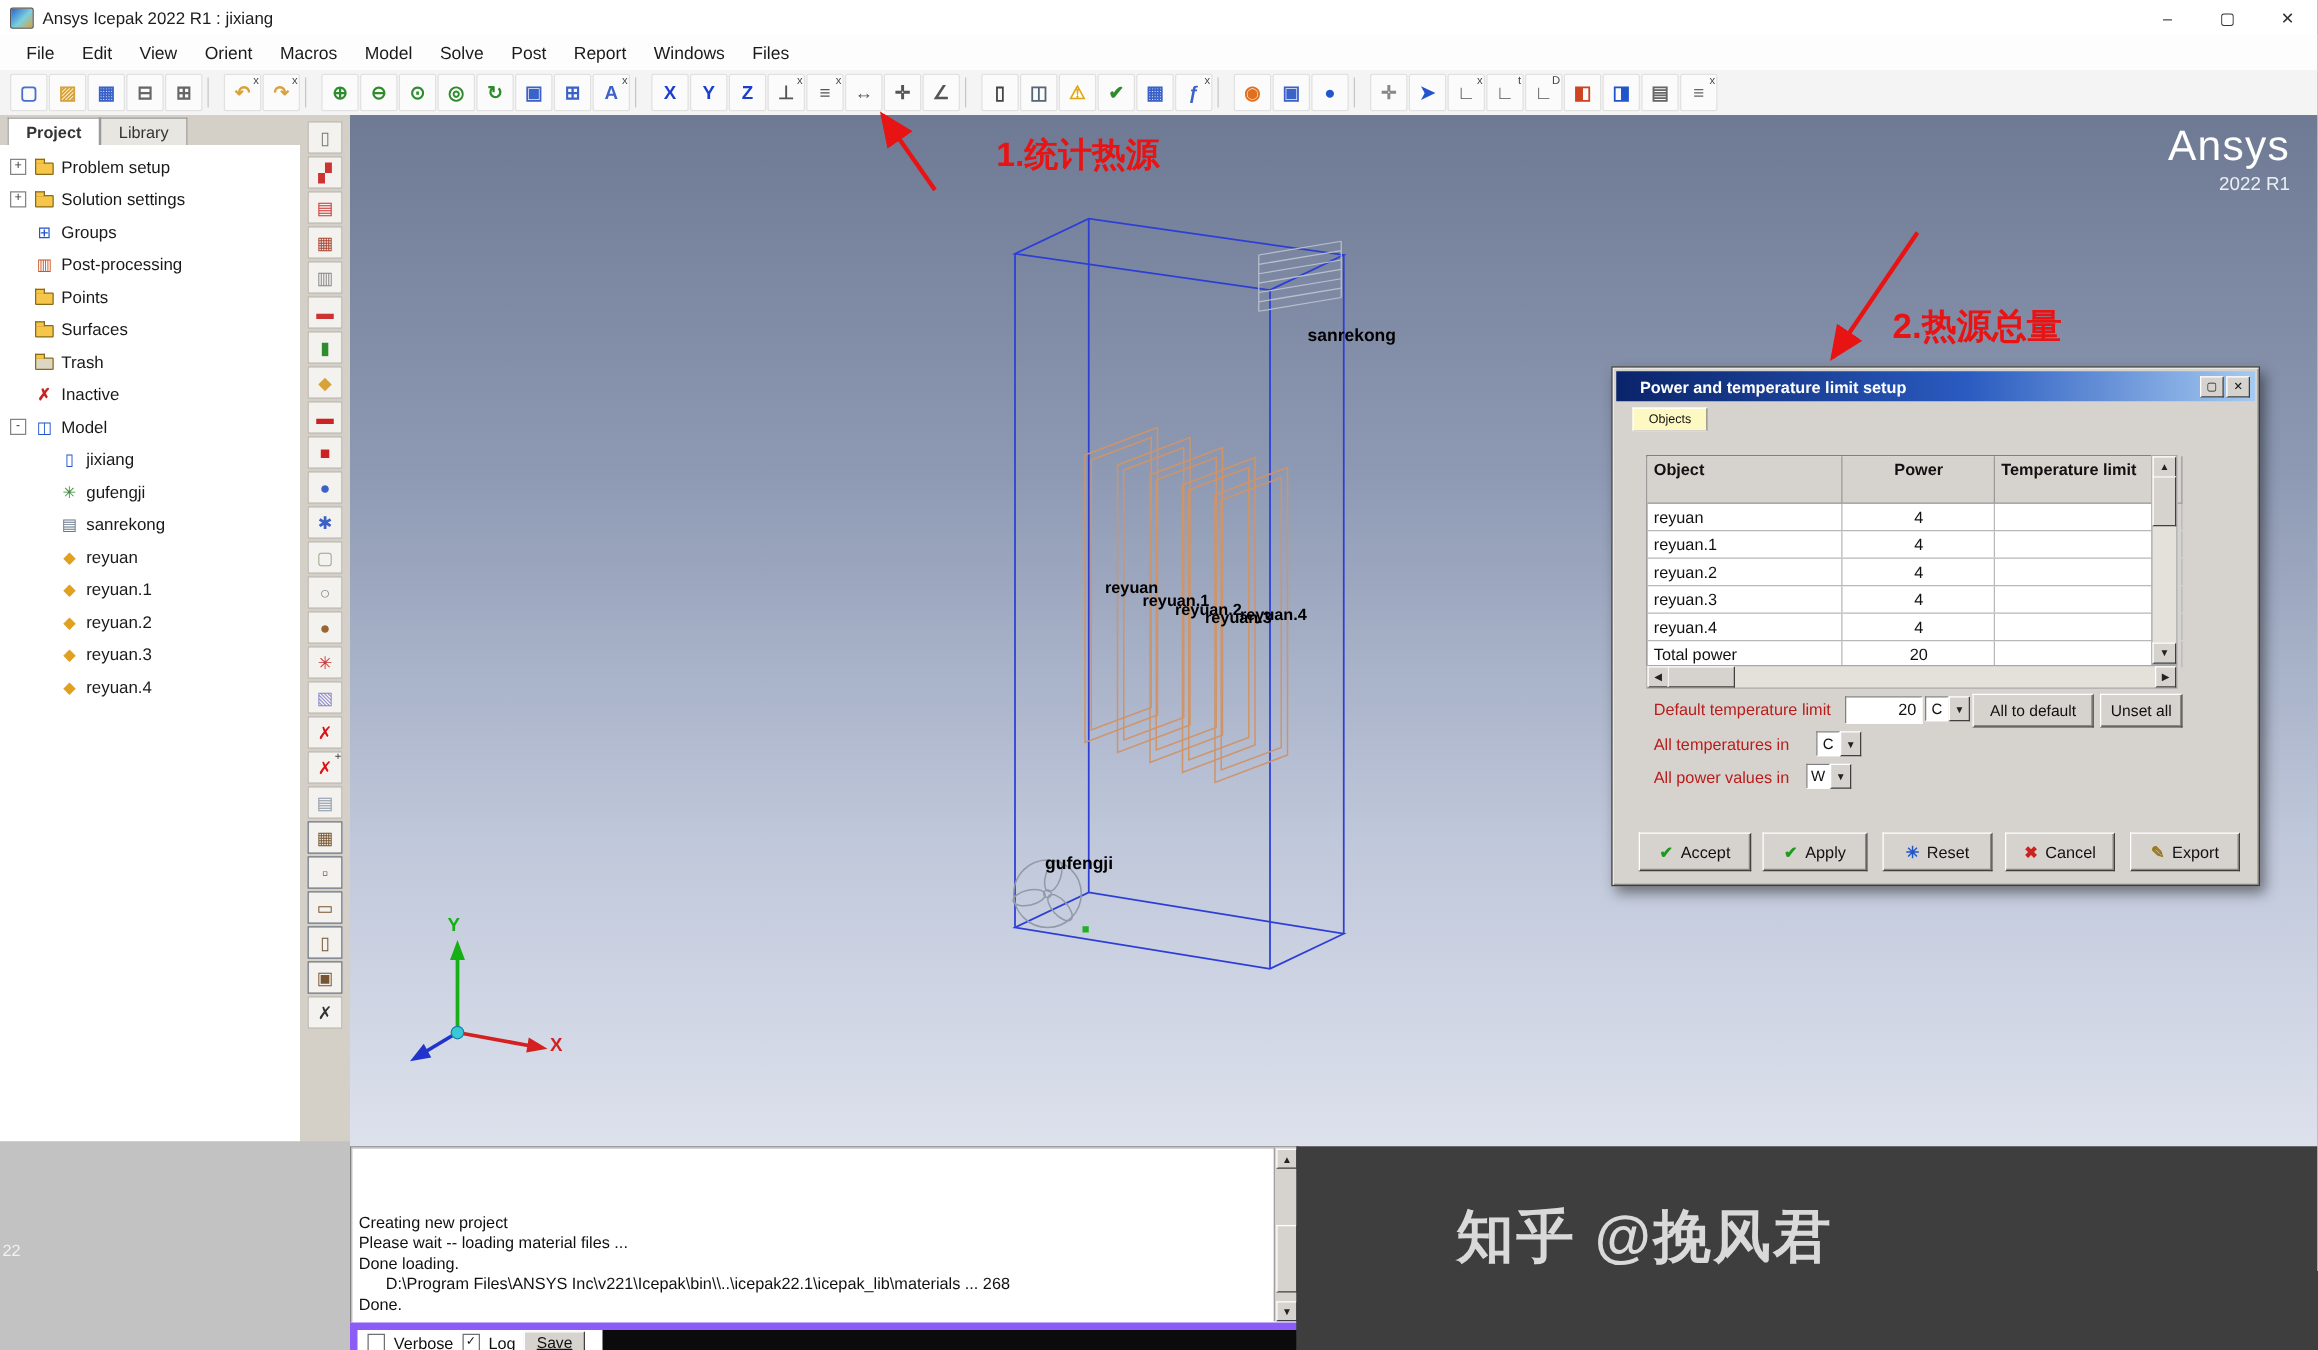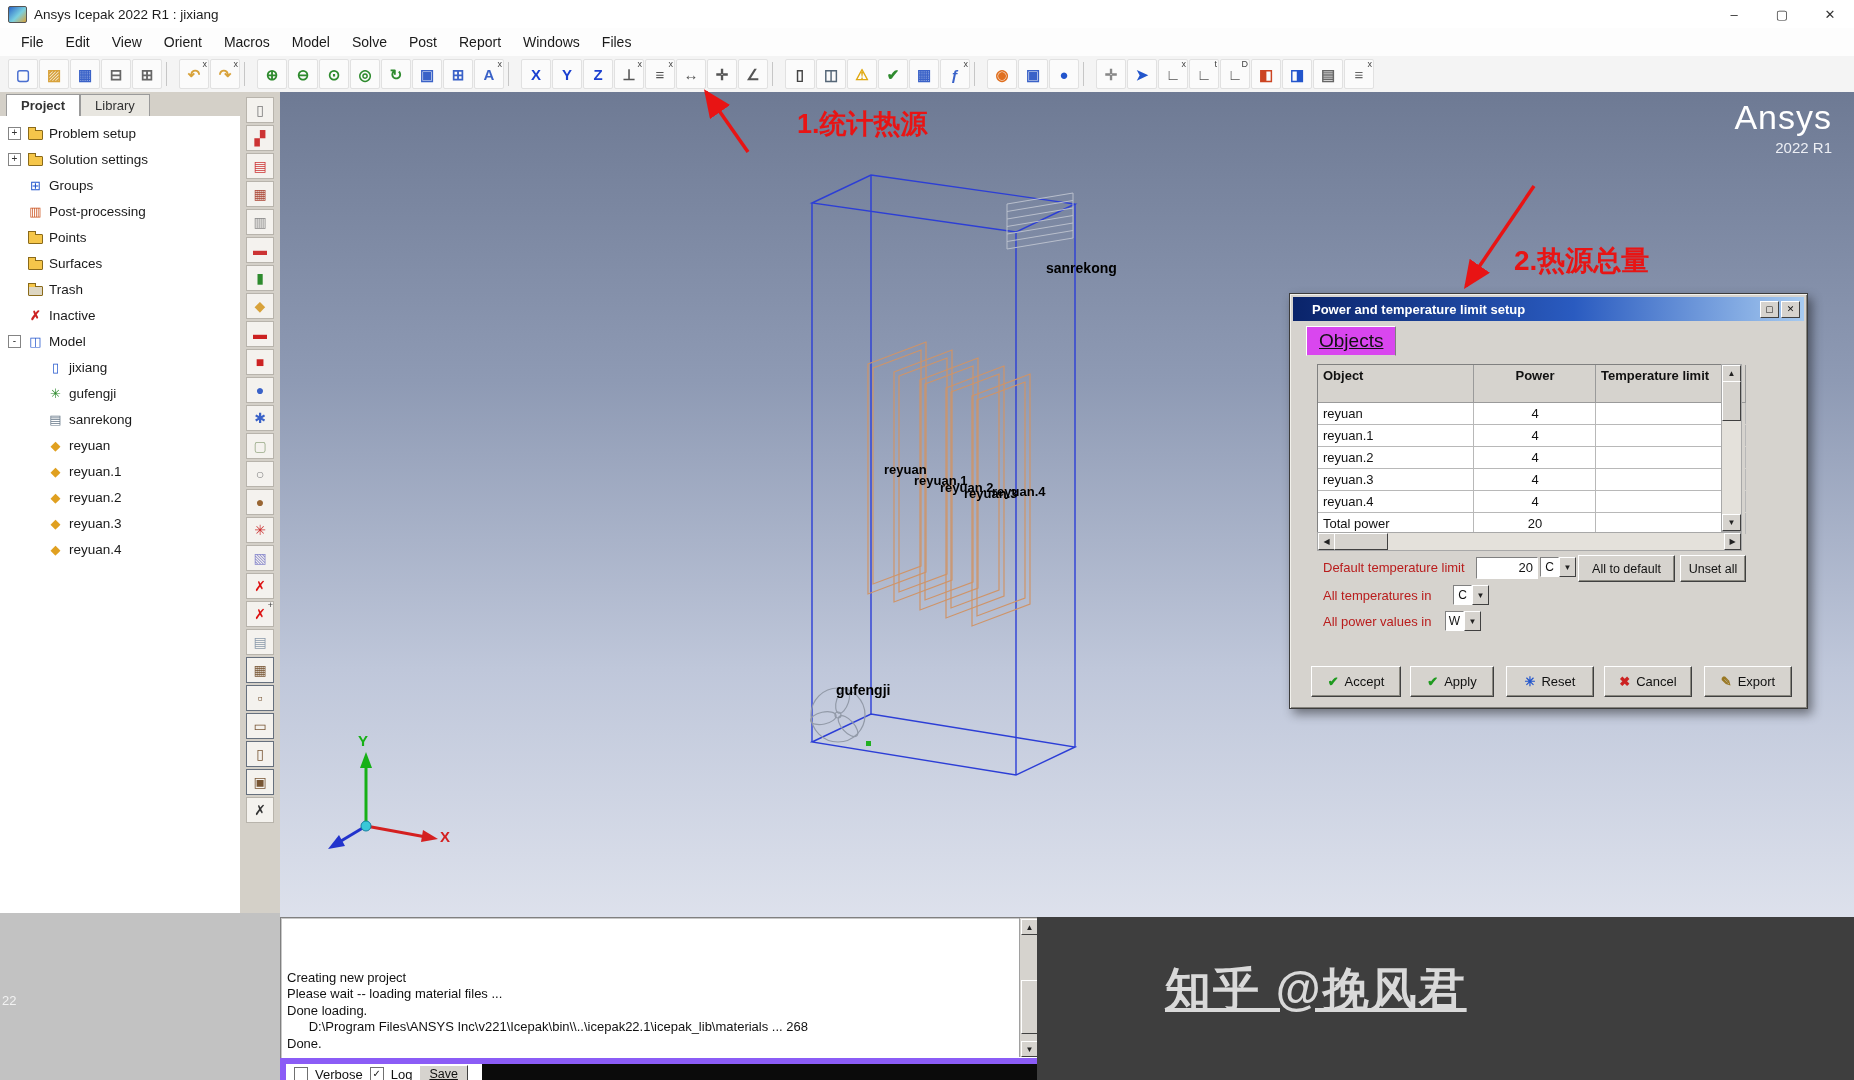--- a/index.html
+++ b/index.html
@@ -81,22 +81,22 @@
   
   .dialog{left:1289px;top:293px;width:517px;height:414px;background:#d6d3ce;border:1px solid #3c3c3c;
           box-shadow:inset 1px 1px 0 #f2f1ec, inset -1px -1px 0 #86847e, 4px 5px 10px rgba(0,0,0,.45);
           z-index:60;font-size:13px;}
   .dlg-title{position:absolute;left:3px;top:3px;right:3px;height:24px;
              background:linear-gradient(90deg,#0a246a,#2a5bc0 55%,#a6caf0);display:flex;align-items:center;}
   .dlg-title-text{color:#fff;font-weight:bold;font-size:13px;padding-left:7px;margin-left:12px;}
   .dlg-controls{margin-left:auto;display:flex;gap:2px;margin-right:4px;}
   .dlg-btn{width:17px;height:15px;background:#d6d3ce;border:1px solid;border-color:#fff #404040 #404040 #fff;
            font-size:9px;display:flex;align-items:center;justify-content:center;color:#111;}
-  .dtab{position:absolute;left:16px;top:32px;padding:3px 12px;background:#d946ef;
-        border:1px solid;border-color:#fff #808080 #d6d3ce #fff;font-size:19px;text-decoration:underline;}
+  .dtab{position:absolute;left:16px;top:32px;padding:3px 12px;background:#fef9c3;
+        border:1px solid;border-color:#fff #808080 #d6d3ce #fff;font-size:10px;}
   .dtable{position:absolute;left:27px;top:70px;width:404px;background:#fff;
           border:1px solid;border-color:#808080 #fff #fff #808080;}
   .dt-head{display:flex;background:#d6d3ce;height:38px;}
   .dt-hcell{border-right:1px solid #9a9a9a;border-bottom:1px solid #9a9a9a;padding:4px 4px 0 5px;
             font-weight:bold;font-size:13px;line-height:14px;}
   .dt-row{display:flex;height:21px;border-bottom:1px solid #b8b8b8;}
   .dt-cell{border-right:1px solid #b8b8b8;padding:3px 4px 0 5px;font-size:13px;overflow:hidden;white-space:nowrap;}
   .c-obj{width:146px;flex:none;}
   .c-pow{width:112px;flex:none;text-align:center;}
   .c-tmp{width:140px;flex:none;}
@@ -134,21 +134,21 @@
   .cb-label{font-size:13px;}
   .save-btn{font-size:12.5px;padding:0 9px;height:17px;background:#d6d3ce;border:1px solid;
             border-color:#fff #404040 #404040 #fff;display:flex;align-items:center;text-decoration:underline;}
   .row-black{position:absolute;left:196px;top:0;right:0;bottom:0;background:#0b0b0b;}
   
   .bottom-left{left:0;top:913px;width:280px;height:167px;background:#c2c2c2;}
   .edge-label{position:absolute;left:2px;top:80px;color:#f2f2f2;font-size:13px;}
   .edge-notch{left:0;top:795px;width:6px;height:10px;background:#fff;}
   .bottom-dark{left:1037px;top:917px;width:817px;height:163px;background:#3e3e3e;}
   .watermark{position:absolute;left:128px;top:42px;font-size:46px;font-weight:bold;color:#d9d9d9;
-             letter-spacing:2px;text-decoration:underline;}
+             letter-spacing:2px;}
 </style>
 </head>
 <body>
 
 <div id="app">
 
   <div class="abs titlebar">
     <div class="app-icon"></div>
     <div class="title-text">Ansys Icepak 2022 R1 : jixiang</div>
     <div class="win-controls">

